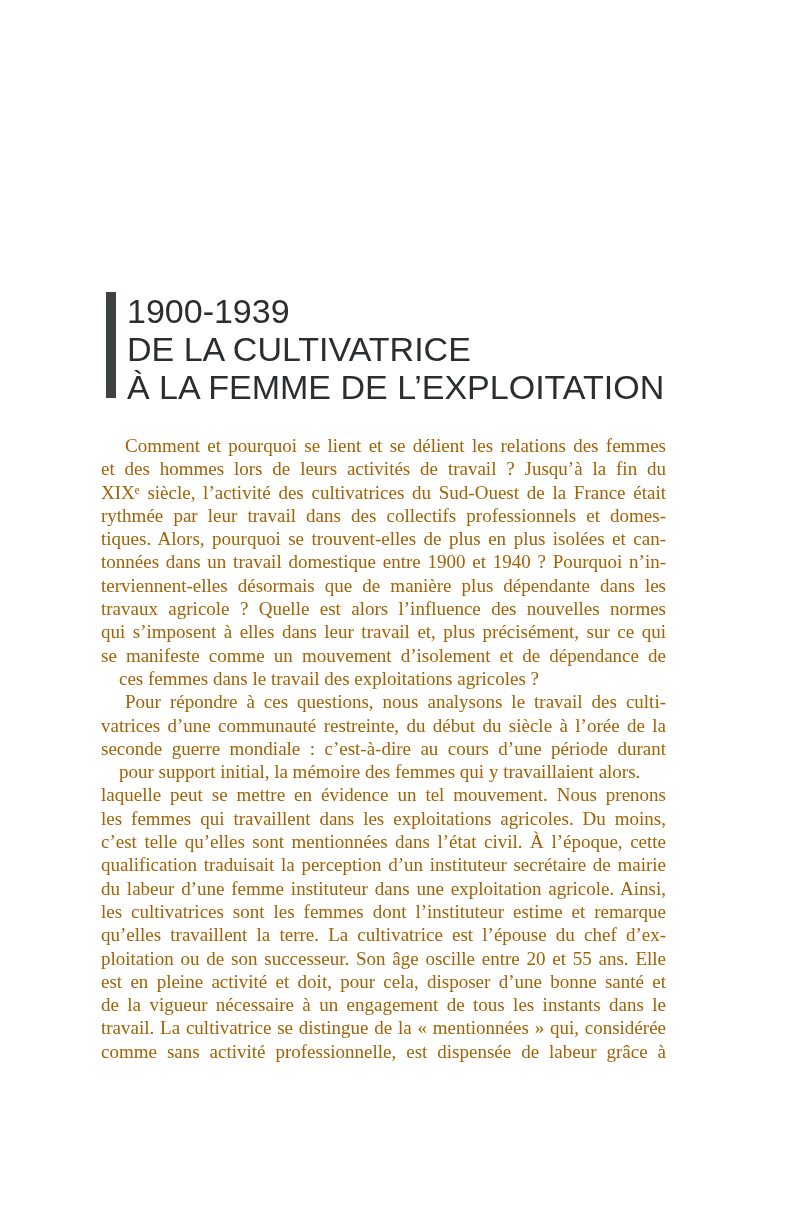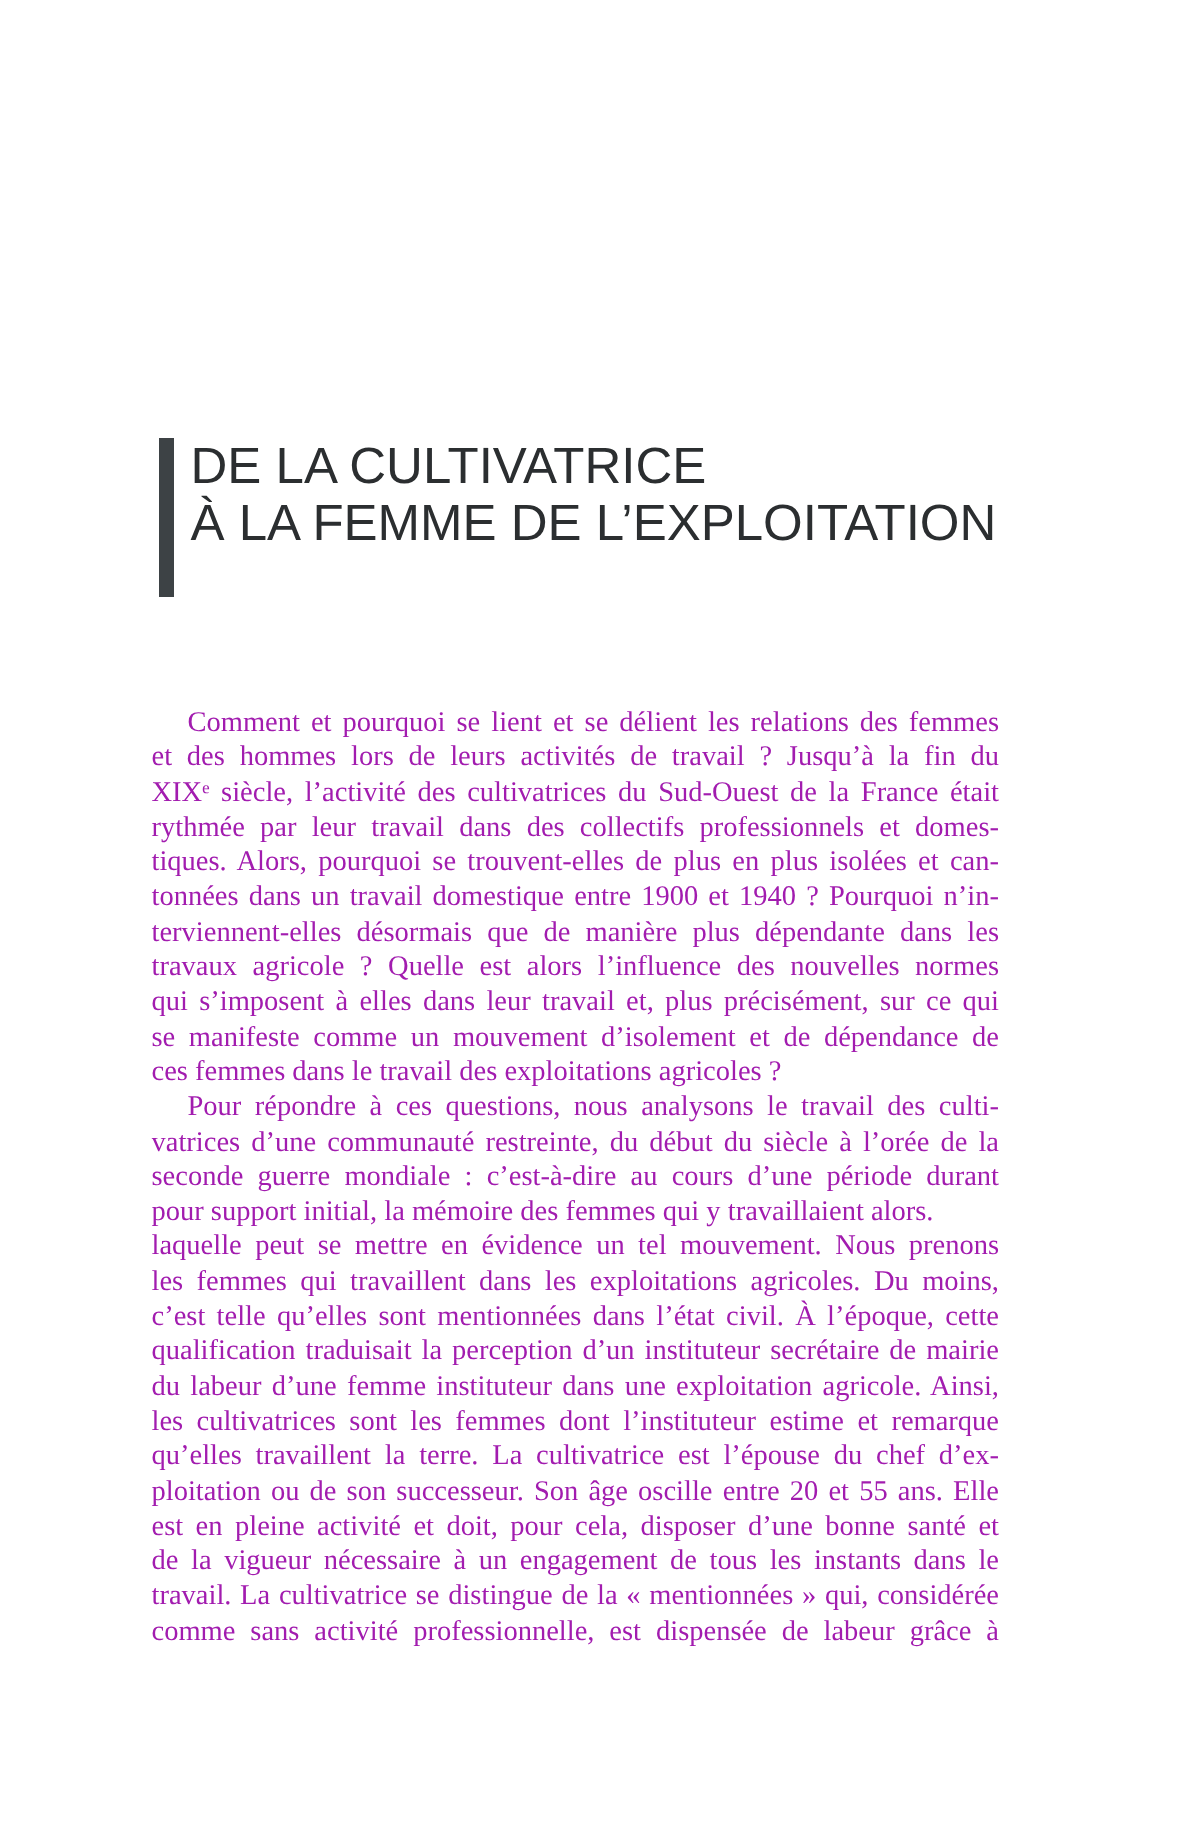--- a/index.html
+++ b/index.html
@@ -33,45 +33,46 @@
     line-height: 38px;
     letter-spacing: 0px;
     color: #2b2e30;
     white-space: nowrap;
   }
   .t-line { display: block; }
   
   .body-text {
     position: absolute;
     left: 101px;
-    top: 470px;
+    top: 434px;
     width: 565px;
     font-family: "Liberation Serif", serif;
     font-size: 19px;
     line-height: 23.3px;
-    color: #a21caf;
+    color: #a16207;
     text-align: justify;
   }
   .para { margin: 0; padding: 0; }
   .line {
     height: 23.3px;
     overflow: hidden;
     text-align: justify;
     text-align-last: justify;
   }
   .line.indent { text-indent: 24px; }
-  .line.last { text-align-last: left; }
+  .line.last { text-align-last: left; margin-left: 18px; }
 </style>
 </head>
 <body>
 
 <div class="page">
   <header class="chapter-header">
     <div class="accent-bar"></div>
     <h1 class="chapter-title">
+      <span class="t-line">1900-1939</span>
       <span class="t-line">DE LA CULTIVATRICE</span>
       <span class="t-line">À LA FEMME DE L’EXPLOITATION</span>
     </h1>
   </header>
 
   <main class="body-text" id="body-text">
       <div class="para">
         <div class="line indent">Comment et pourquoi se lient et se délient les relations des femmes</div>
         <div class="line">et des hommes lors de leurs activités de travail ? Jusqu’à la fin du</div>
         <div class="line">XIXᵉ siècle, l’activité des cultivatrices du Sud-Ouest de la France était</div>

